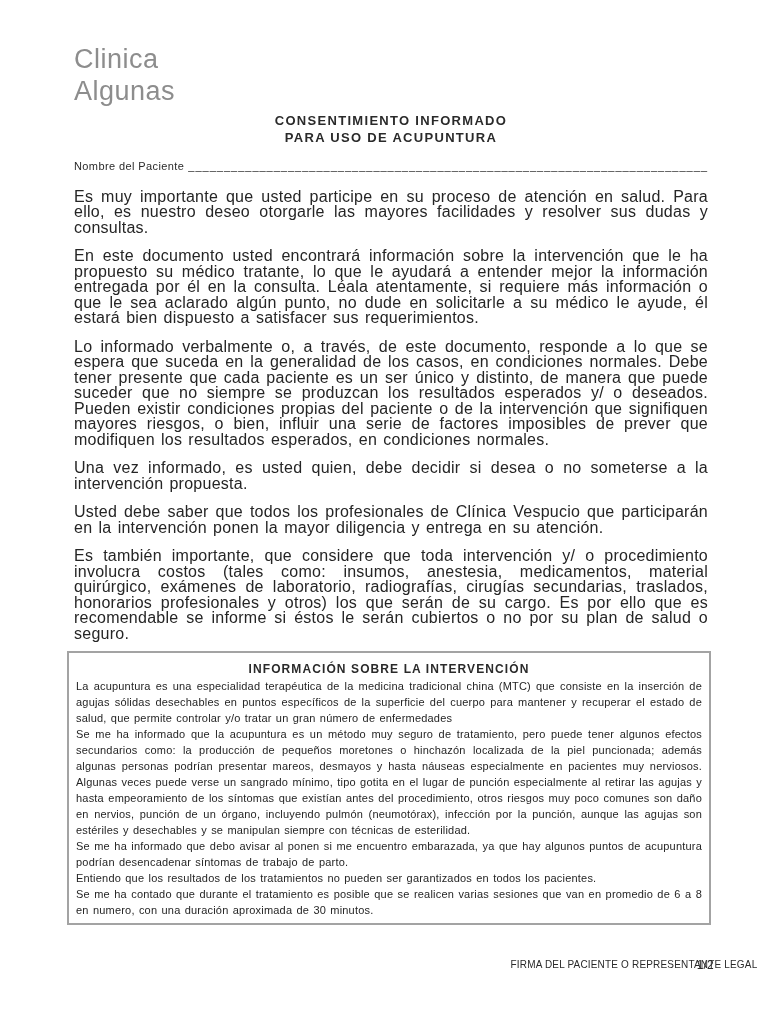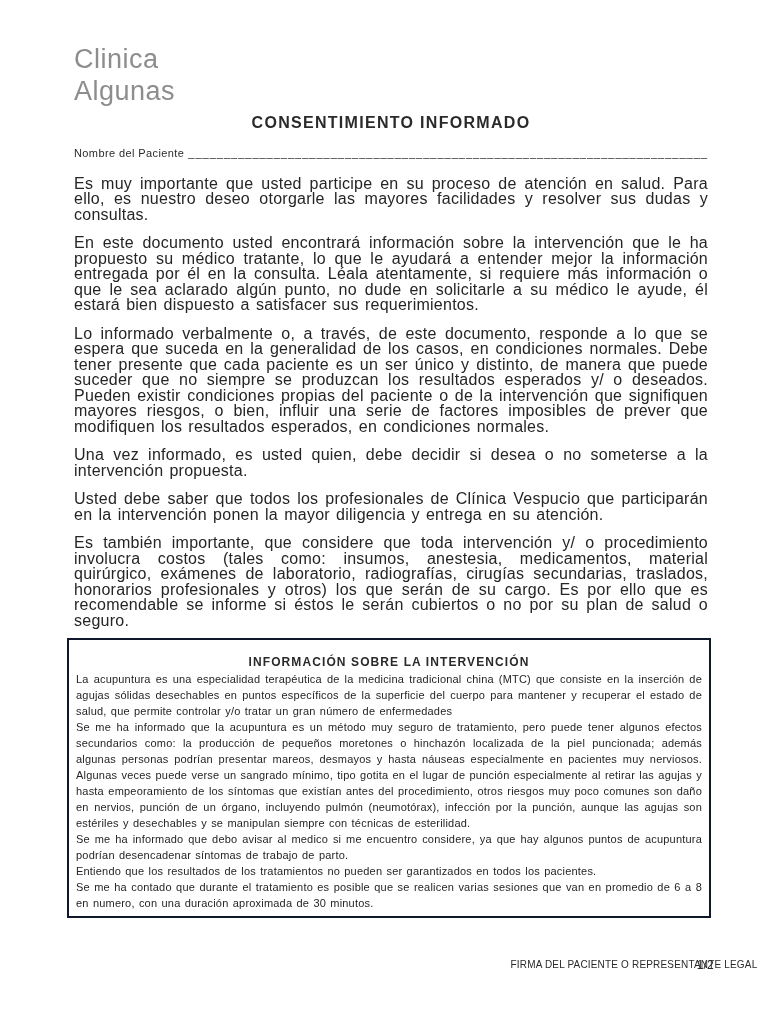--- a/index.html
+++ b/index.html
@@ -22,21 +22,21 @@
   .logo {
     font-size: 27px;
     line-height: 1.17;
     color: #8d8d8d;
     letter-spacing: 0.5px;
     font-weight: normal;
   }
   .title-block {
     text-align: center;
     margin-top: 6px;
-    font-size: 16px;
+    font-size: 13px;
     font-weight: bold;
     letter-spacing: 1.3px;
     line-height: 1.3;
     color: #2a2a2a;
   }
   .fecha-line {
     margin-top: 15px;
     text-align: right;
     font-size: 11px;
     letter-spacing: 0.5px;
@@ -66,22 +66,22 @@
     text-align: justify;
     letter-spacing: 0.25px;
     word-spacing: 1.5px;
     color: #252525;
   }
   .body-text p:first-child { margin-top: 17px; }
   .info-box {
     margin-top: 10px;
     margin-left: -7px;
     margin-right: -3px;
-    border: 2px solid #0f172a;
-    padding: 14px 7px 5px 7px;
+    border: 2px solid #a3a3a3;
+    padding: 8px 7px 5px 7px;
     box-sizing: border-box;
   }
   .info-box-header {
     text-align: center;
     font-size: 12px;
     font-weight: bold;
     letter-spacing: 1.1px;
     line-height: 17px;
     color: #2a2a2a;
   }
@@ -120,20 +120,21 @@
 
 <div class="page">
 
   <div class="logo">
     <div>Clinica</div>
     <div>Algunas</div>
   </div>
 
   <div class="title-block">
     <div>CONSENTIMIENTO INFORMADO</div>
+    <div>PARA USO DE ACUPUNTURA</div>
   </div>
 
 
   <div class="nombre-line">
     <span class="label">Nombre del Paciente</span>
     <span class="blank">________________________________________________________________________________________________________________</span>
   </div>
 
   <div class="body-text">
     <p>Es muy importante que usted participe en su proceso de atención en salud. Para ello, es nuestro deseo otorgarle las mayores facilidades y resolver sus dudas y consultas.</p>
@@ -141,21 +142,21 @@
     <p>Lo informado verbalmente o, a través, de este documento, responde a lo que se espera que suceda en la generalidad de los casos, en condiciones normales.  Debe tener presente que cada paciente es un ser único y distinto, de manera que puede suceder que no siempre se produzcan los resultados esperados y/ o deseados. Pueden existir condiciones propias del paciente o de la intervención que signifiquen mayores riesgos, o bien, influir una serie de factores imposibles de prever que modifiquen los resultados esperados, en condiciones normales.</p>
     <p>Una vez informado, es usted quien, debe decidir si desea o no someterse a la intervención propuesta.</p>
     <p>Usted debe saber que todos los profesionales de Clínica Vespucio que participarán en la intervención ponen la mayor diligencia y entrega en su atención.</p>
     <p>Es también importante, que considere que toda intervención y/ o procedimiento involucra costos (tales como: insumos, anestesia, medicamentos, material quirúrgico, exámenes de laboratorio, radiografías, cirugías secundarias, traslados, honorarios profesionales y otros) los que serán de su cargo. Es por ello que es recomendable se informe si éstos le serán cubiertos o no por su plan de salud o seguro.</p>
   </div>
 
   <div class="info-box">
     <div class="info-box-header">INFORMACIÓN SOBRE LA INTERVENCIÓN</div>
     <p>La acupuntura es una especialidad terapéutica de la medicina tradicional china (MTC) que consiste  en la inserción de agujas sólidas desechables  en puntos específicos de la superficie del cuerpo para mantener y recuperar el estado de salud, que permite controlar y/o tratar un gran número de enfermedades</p>
     <p>Se me ha informado que la acupuntura es un método muy seguro de tratamiento, pero puede tener algunos efectos secundarios como: la producción de pequeños moretones o hinchazón localizada de la piel puncionada; además algunas personas podrían presentar  mareos, desmayos y hasta náuseas especialmente  en pacientes muy nerviosos. Algunas veces  puede verse   un sangrado mínimo, tipo gotita en el lugar de punción especialmente al retirar las agujas y hasta empeoramiento de los síntomas que existían antes del procedimiento, otros  riesgos muy poco comunes son daño en nervios, punción de un órgano, incluyendo pulmón (neumotórax), infección por la punción, aunque las agujas son estériles y desechables y se manipulan siempre con técnicas de esterilidad.</p>
-    <p>Se me ha informado que debo avisar al medico si me encuentro considere, ya que hay algunos puntos  de acupuntura  podrían desencadenar síntomas de trabajo de parto.</p>
+    <p>Se me ha informado que debo avisar al ponen si me encuentro embarazada, ya que hay algunos puntos  de acupuntura  podrían desencadenar síntomas de trabajo de parto.</p>
     <p>Entiendo que los resultados   de los tratamientos no pueden ser garantizados en todos los pacientes.</p>
     <p>Se me ha contado que durante  el tratamiento es posible que se realicen  varias sesiones que van en promedio de 6 a 8 en numero, con una duración aproximada de 30 minutos.</p>
   </div>
 
   <div class="footer">
     <span class="sig">FIRMA DEL PACIENTE O REPRESENTANTE LEGAL</span>
     <span class="pageno">1/2</span>
   </div>
 
 </div>

